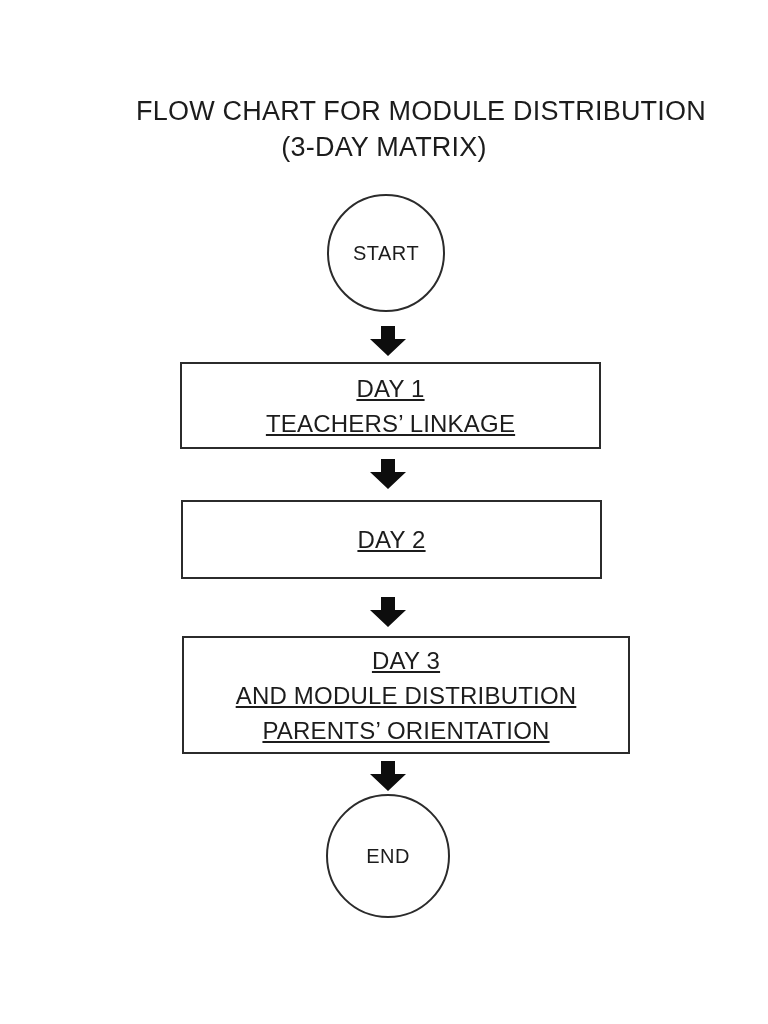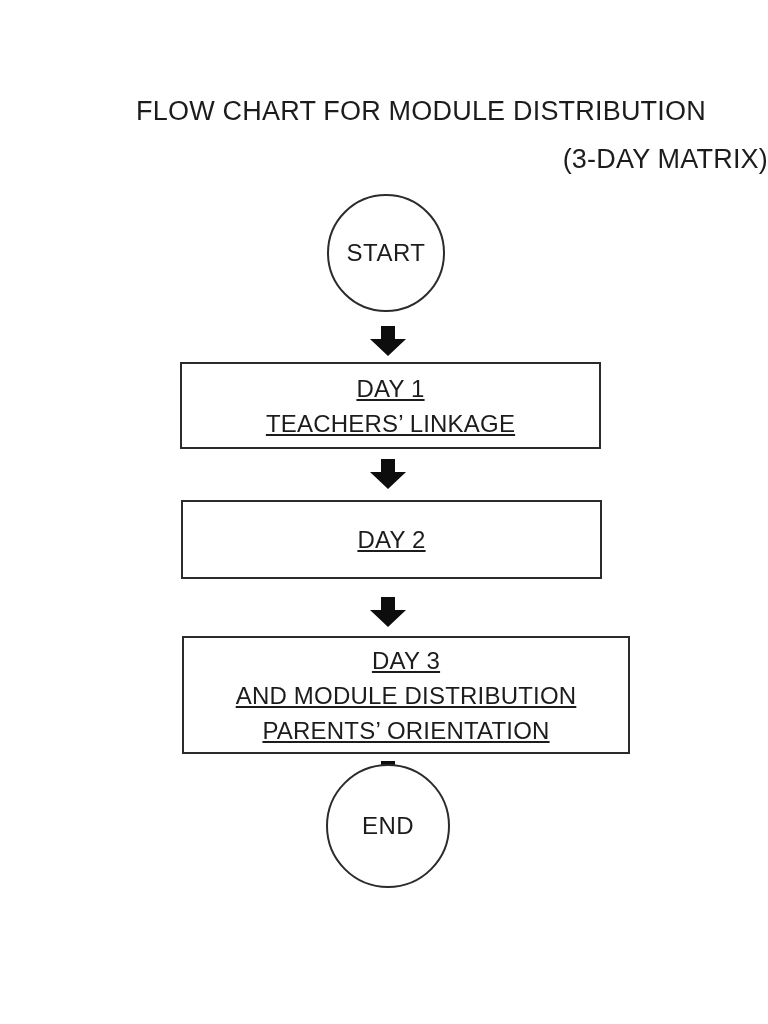--- a/index.html
+++ b/index.html
@@ -22,46 +22,46 @@
     left: 0;
     width: 100%;
     text-align: center;
     font-size: 27px;
     letter-spacing: 0.2px;
     color: #1c1c1c;
     padding-left: 37px;
   }
   .title-line2 {
     position: absolute;
-    top: 144px;
+    top: 132px;
     left: 0;
     width: 100%;
-    text-align: right;
+    text-align: center;
     font-size: 27px;
     letter-spacing: 0.2px;
     color: #1c1c1c;
   }
   .terminal-circle {
     position: absolute;
     left: 327px;
     width: 118px;
     height: 118px;
     border: 2px solid #2b2b2b;
     border-radius: 50%;
     background: #ffffff;
     display: flex;
     align-items: center;
     justify-content: center;
-    font-size: 24px;
+    font-size: 20px;
     letter-spacing: 0.5px;
     color: #1c1c1c;
     box-sizing: border-box;
   }
   .circle-start { top: 194px; }
-  .circle-end   { top: 764px; width: 124px; height: 124px; left: 326px; }
+  .circle-end   { top: 794px; width: 124px; height: 124px; left: 326px; }
   .arrow {
     position: absolute;
     left: 370px;
     width: 36px;
     height: 30px;
   }
   .arrow svg { display: block; }
   .arrow-1 { top: 326px; }
   .arrow-2 { top: 459px; }
   .arrow-3 { top: 597px; }

